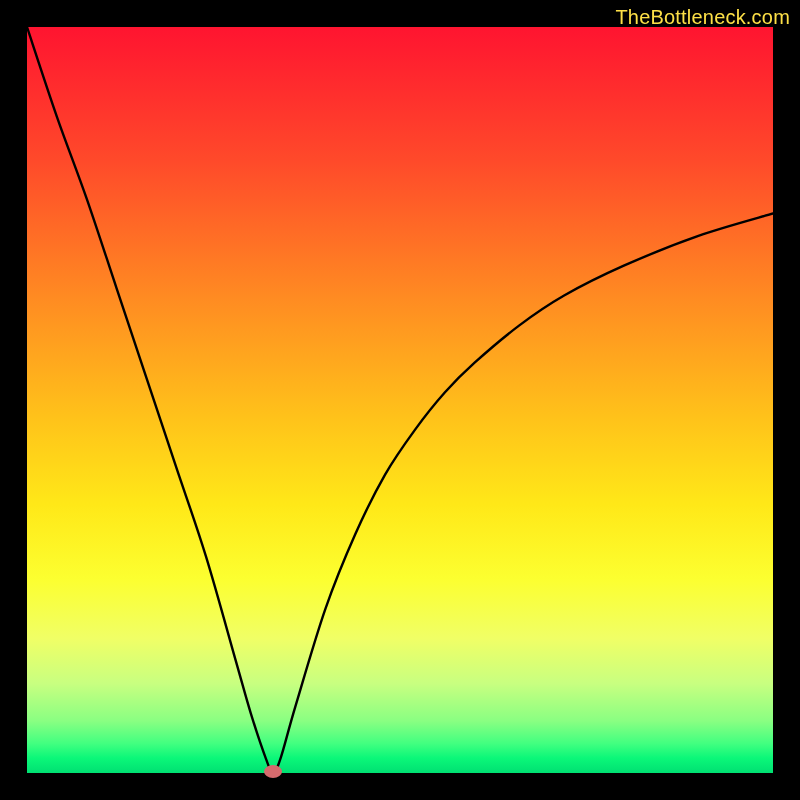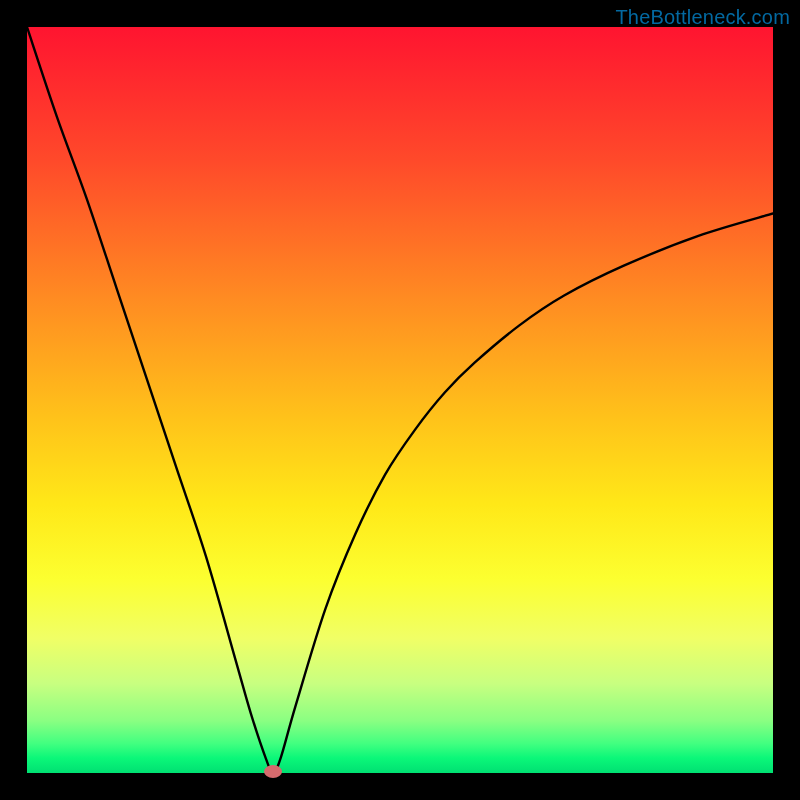--- a/index.html
+++ b/index.html
@@ -30,21 +30,21 @@
       #0bf779 98%,
       #00e072 100%
     );
   }
   .watermark {
     position: absolute;
     top: 6px;
     right: 10px;
     font-family: Arial, Helvetica, sans-serif;
     font-size: 20px;
-    color: #0369a1;
+    color: #fde047;
     letter-spacing: 0.2px;
     user-select: none;
   }
   svg.curve {
     position: absolute;
     left: 0; top: 0;
     width: 100%;
     height: 100%;
   }
   .marker {

